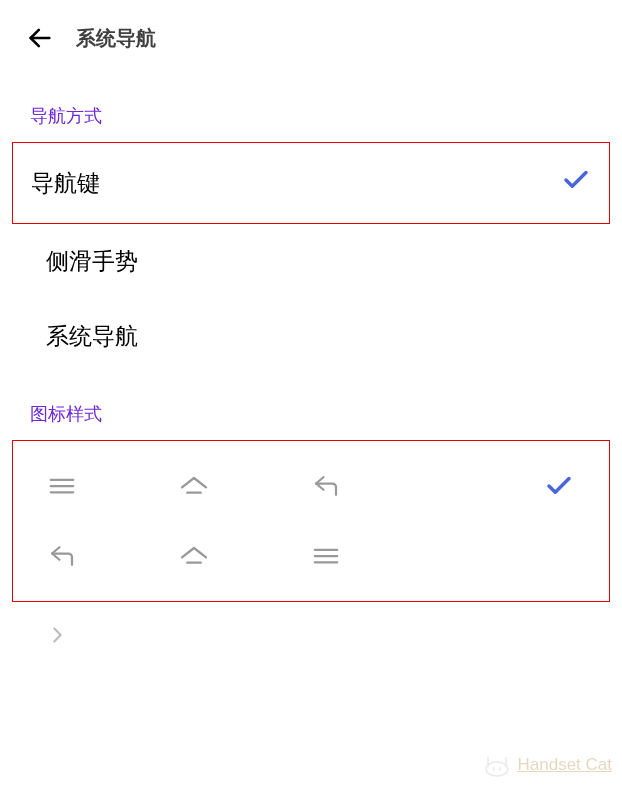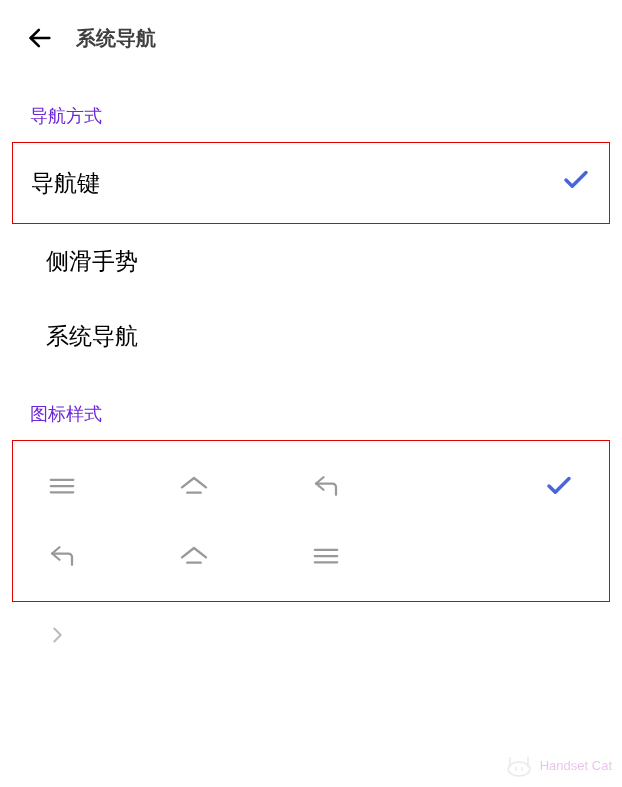--- a/index.html
+++ b/index.html
@@ -92,26 +92,27 @@
       justify-content: center;
     }
     .chevron-right {
       color: #bbb;
     }
     .watermark {
       position: absolute;
       right: 0;
       bottom: 0;
       opacity: 0.25;
-      font-size: 13px;
-      color: #a21caf;
+      font-size: 17px;
+      color: #a16207;
       padding: 10px;
       display: flex;
       align-items: center;
       gap: 6px;
+      text-decoration: underline;
     }
   </style>
 </head>
 <body>
 
 <div class="header">
   <div class="back-icon">
     <svg width="28" height="28" viewBox="0 0 24 24" fill="none" stroke="#000" stroke-width="2.2" stroke-linecap="round" stroke-linejoin="round">
       <line x1="20" y1="12" x2="4" y2="12"></line>
       <polyline points="11 5 4 12 11 19"></polyline>

